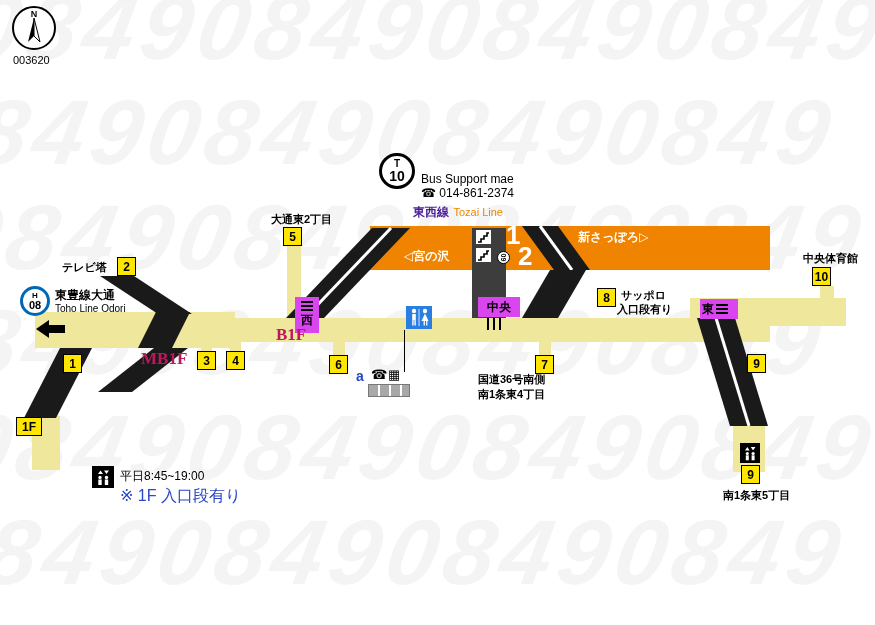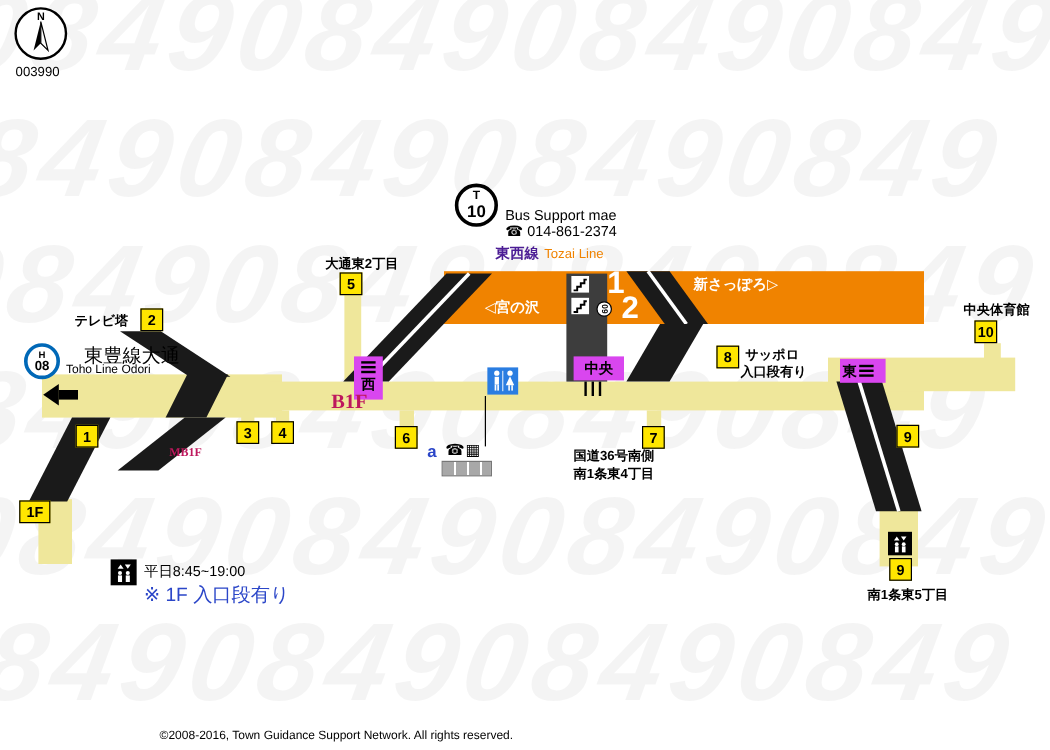--- a/index.html
+++ b/index.html
@@ -36,21 +36,21 @@
   <div class="wm" style="left:-40px;top:395px">0849084908490849</div>
   <div class="wm" style="left:-70px;top:500px">0849084908490849</div>
 
   <div class="fg" style="left:12px;top:6px;width:44px;height:44px;border:2px solid #000;border-radius:50%;background:#fff">
     <span style="position:absolute;left:50%;transform:translateX(-50%);top:1px;font-size:9px;font-weight:bold">N</span>
     <svg width="40" height="40" style="position:absolute;left:0;top:0">
       <polygon points="20,10 14,34 20,28" fill="#000"></polygon>
       <polygon points="20,10 26,34 20,28" fill="#fff" stroke="#000" stroke-width="1"></polygon>
     </svg>
   </div>
-  <div class="fg" style="left:13px;top:54px;font-size:11px">003990</div>
+  <div class="fg" style="left:13px;top:54px;font-size:11px">003620</div>
 
   <div class="fg" style="left:379px;top:153px;width:36px;height:36px;border:3px solid #000;border-radius:50%;background:#fff;display:flex;flex-direction:column;align-items:center;justify-content:center;line-height:1">
     <span style="font-size:10px;font-weight:bold">T</span>
     <span style="font-size:14px;font-weight:bold">10</span>
   </div>
   <div class="fg" style="left:421px;top:172px;font-size:12px">Bus Support mae</div>
   <div class="fg" style="left:421px;top:186px;font-size:12px">☎ 014-861-2374</div>
 
   <div class="fg" style="left:413px;top:202px;white-space:nowrap">
     <span style="font-size:12px;font-weight:bold;color:#4c1d95">東西線</span>
@@ -119,29 +119,29 @@
       <span class="hbar"></span>
         <span class="hbar"></span>
         <span class="hbar"></span>
     </span>
   </div>
 
   <div class="fg" style="left:20px;top:286px;width:30px;height:30px;border:3px solid #0068B7;border-radius:50%;background:#fff;display:flex;flex-direction:column;align-items:center;justify-content:center;line-height:1">
     <span style="font-size:8px;font-weight:bold">H</span>
     <span style="font-size:11px;font-weight:bold">08</span>
   </div>
-  <div class="fg" style="left:70px;top:287px;font-size:16px;font-weight:normal;white-space:nowrap">東豊線大通</div>
+  <div class="fg" style="left:55px;top:287px;font-size:12px;font-weight:bold;white-space:nowrap">東豊線大通</div>
   <div class="fg" style="left:55px;top:303px;font-size:10px;white-space:nowrap">Toho Line Odori</div>
   <div class="fg" style="left:36px;top:320px;display:flex;align-items:center">
     <span style="width:0;height:0;border-top:9px solid transparent;border-bottom:9px solid transparent;border-right:13px solid #000"></span>
     <span style="width:16px;height:8px;background:#000"></span>
   </div>
 
   <div class="floorlbl" style="left:276px;top:325px;font-size:17px">B1F</div>
-  <div class="floorlbl" style="left:141px;top:372px;font-size:10px">MB1F</div>
+  <div class="floorlbl" style="left:141px;top:349px;font-size:17px">MB1F</div>
 
   <svg class="fg" style="left:406px;top:306px" width="26" height="23">
     <rect width="26" height="23" fill="#2A7DE1"></rect>
     <circle cx="8" cy="5" r="2.2" fill="#fff"></circle>
     <rect x="6.2" y="8" width="3.6" height="6.5" fill="#fff"></rect>
     <rect x="6.2" y="14.5" width="1.4" height="5" fill="#fff"></rect>
     <rect x="8.4" y="14.5" width="1.4" height="5" fill="#fff"></rect>
     <line x1="13" y1="3" x2="13" y2="20" stroke="#fff" stroke-width="0.8"></line>
     <circle cx="19" cy="5" r="2.2" fill="#fff"></circle>
     <path d="M19 7.5 L15.5 15 H22.5 Z" fill="#fff"></path>
@@ -192,15 +192,14 @@
 
   <div class="label" style="left:62px;top:260px">テレビ塔</div>
   <div class="label" style="left:271px;top:212px">大通東2丁目</div>
   <div class="label" style="left:478px;top:372px">国道36号南側</div>
   <div class="label" style="left:478px;top:387px">南1条東4丁目</div>
   <div class="label" style="left:621px;top:288px">サッポロ</div>
   <div class="label" style="left:617px;top:302px">入口段有り</div>
   <div class="label" style="left:723px;top:488px">南1条東5丁目</div>
   <div class="label" style="left:803px;top:251px">中央体育館</div>
 
-  <div class="fg" style="left:133px;top:608px;font-size:10px;white-space:nowrap">©2008-2016, Town Guidance Support Network. All rights reserved.</div>
 
 </div>
 
 </body></html>

